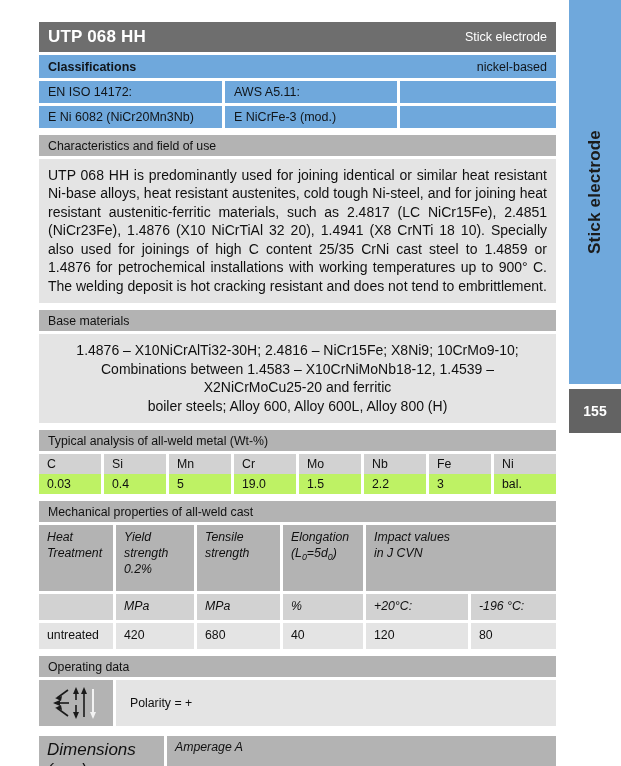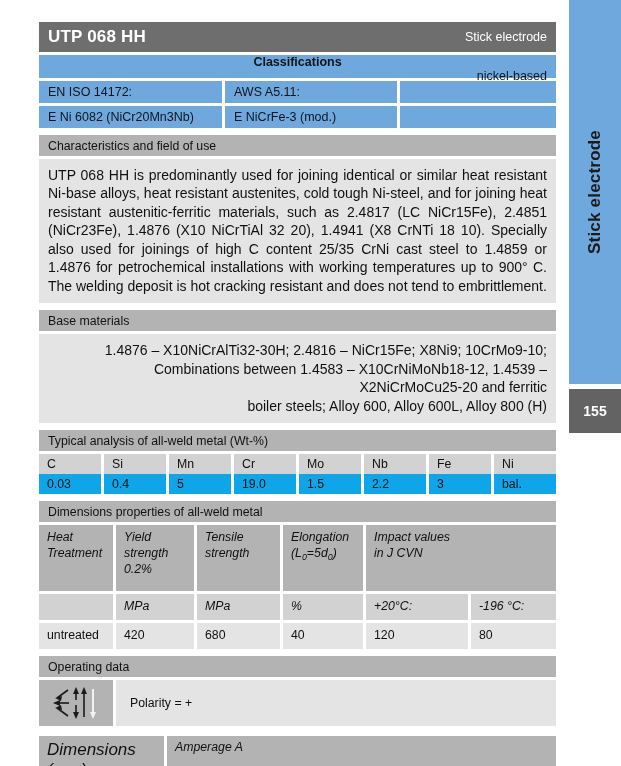--- a/index.html
+++ b/index.html
@@ -82,21 +82,20 @@
 
   
   .band-blue {
     background: #6fa8dc;
     height: 23px;
     display: flex;
     align-items: center;
     padding: 0 9px;
     font-size: 12.5px;
     color: #10151a;
-    flex-direction: column;
   }
   .band-blue .b-left { font-weight: bold; }
   .band-blue .b-right { margin-left: auto; font-weight: normal; }
 
   .blue-row {
     display: flex;
     gap: 3px;
     height: 22px;
   }
   .blue-cell {
@@ -124,31 +123,31 @@
 
   
   .sec-body {
     background: #e4e4e4;
     padding: 7px 9px 8px 9px;
     font-size: 14px;
     color: #101010;
     line-height: 1.32;
     text-align: justify;
   }
-  .sec-body.left { text-align: right; }
+  .sec-body.left { text-align: center; }
   .an-wrap { margin-top: 3px; }
   .an-row { display: flex; gap: 3px; }
   .an-cell {
     flex: 1;
     padding: 3px 8px;
     font-size: 12.3px;
     color: #101010;
   }
   .an-head .an-cell { background: #d2d2d2; }
-  .an-data .an-cell { background: #0ea5e9; }
+  .an-data .an-cell { background: #bef264; }
 
   
   .mech { margin-top: 3px; }
   .mech-row { display: flex; gap: 3px; border-radius: 20px; }
   .mech-row + .mech-row { margin-top: 3px; }
   .mech-cell {
     padding: 5px 8px;
     font-size: 12.3px;
     color: #101010;
     font-style: italic;
@@ -273,21 +272,21 @@
         <div class="an-cell">5</div>
         <div class="an-cell">19.0</div>
         <div class="an-cell">1.5</div>
         <div class="an-cell">2.2</div>
         <div class="an-cell">3</div>
         <div class="an-cell">bal.</div>
       </div>
     </div>
     <div class="gap-lg"></div>
 
-    <div class="sec-head">Dimensions properties of all-weld metal</div>
+    <div class="sec-head">Mechanical properties of all-weld cast</div>
     <div class="mech">
       <div class="mech-row mech-head-row">
         <div class="mech-cell mc1">
           <div>Heat</div>
           <div>Treatment</div>
         </div>
         <div class="mech-cell mc2">
           <div>Yield</div>
           <div>strength</div>
           <div>0.2%</div>

